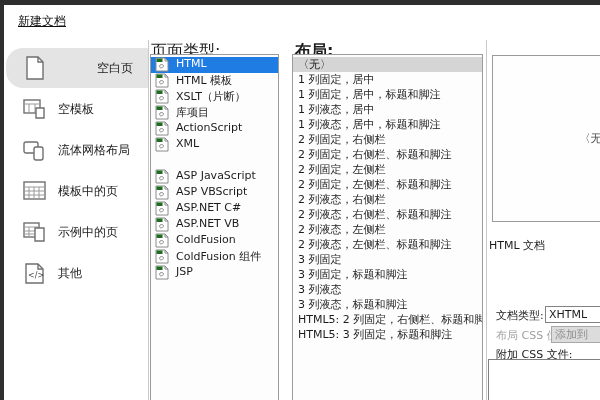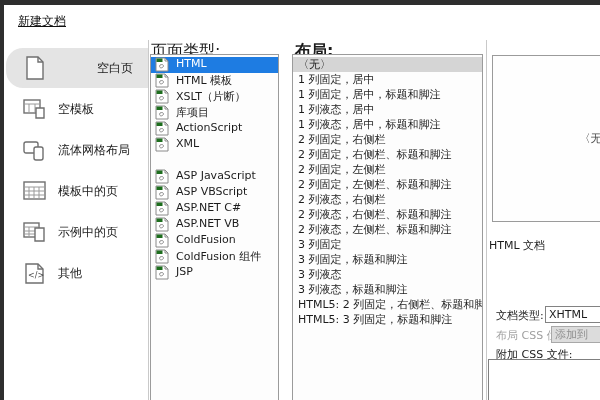--- a/index.html
+++ b/index.html
@@ -321,20 +321,23 @@
     <div class="row">
       <span class="row-label">2 列固定，左侧栏、标题和脚注</span>
     </div>
     <div class="row">
       <span class="row-label">2 列液态，右侧栏</span>
     </div>
     <div class="row">
       <span class="row-label">2 列液态，右侧栏、标题和脚注</span>
     </div>
     <div class="row">
+      <span class="row-label">2 列液态，左侧栏</span>
+    </div>
+    <div class="row">
       <span class="row-label">2 列液态，左侧栏、标题和脚注</span>
     </div>
     <div class="row">
       <span class="row-label">3 列固定</span>
     </div>
     <div class="row">
       <span class="row-label">3 列固定，标题和脚注</span>
     </div>
     <div class="row">
       <span class="row-label">3 列液态</span>

